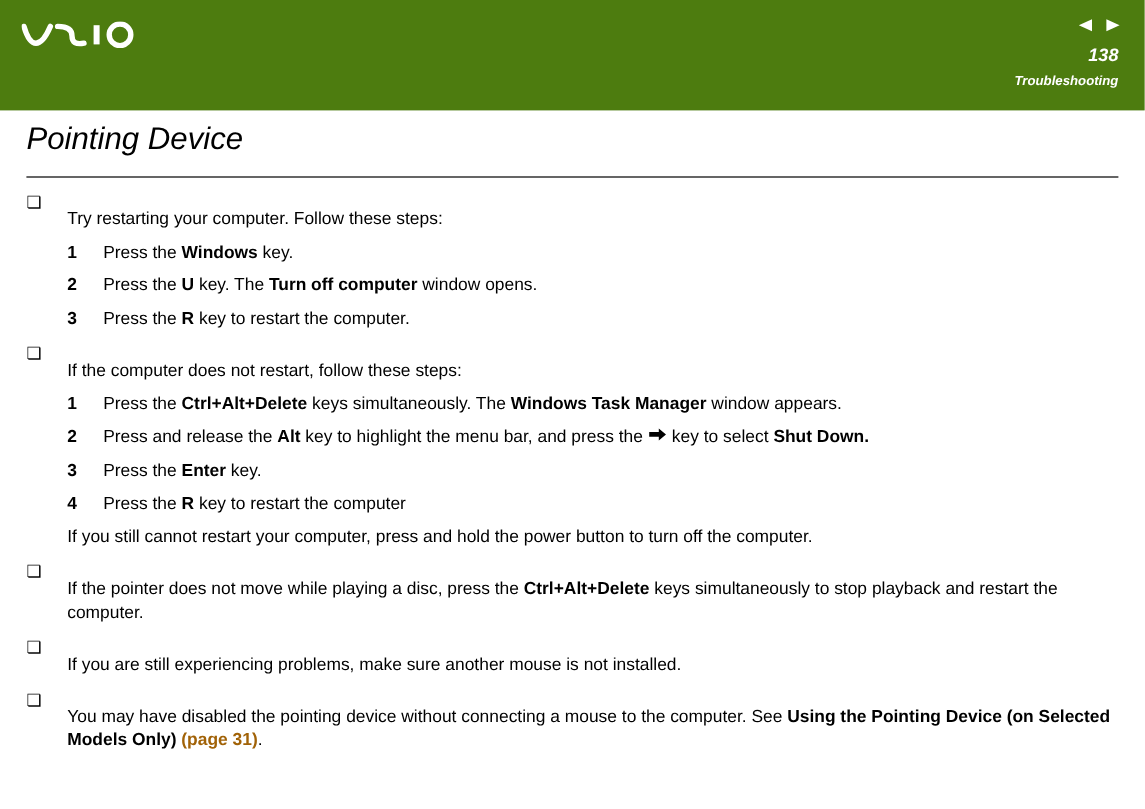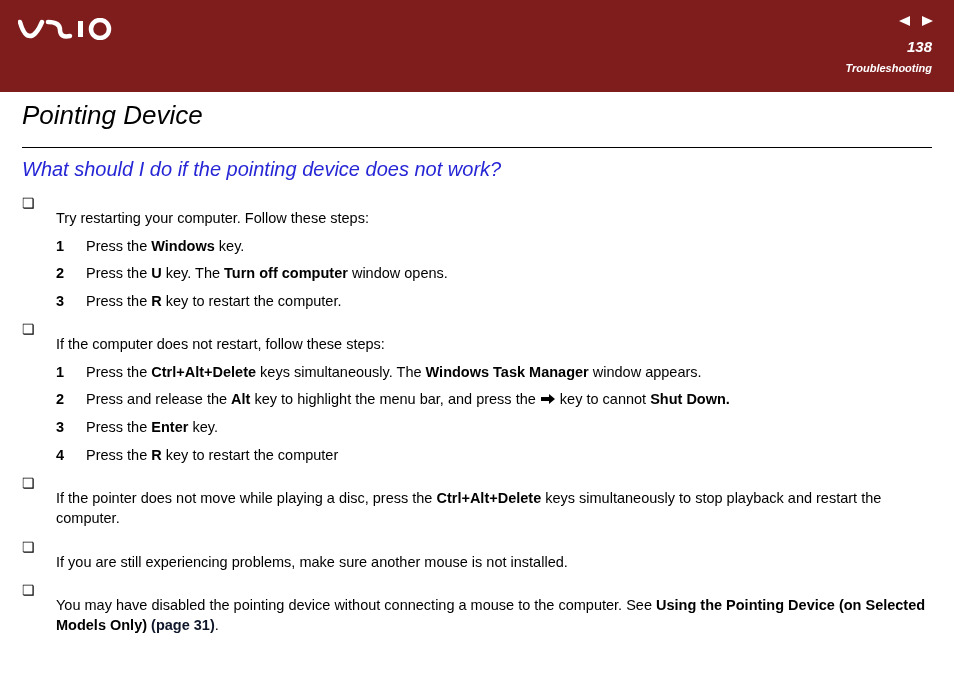--- a/index.html
+++ b/index.html
@@ -5,21 +5,21 @@
   * { box-sizing: border-box; margin: 0; padding: 0; }
   body {
     width: 954px;
     height: 674px;
     font-family: Arial, Helvetica, sans-serif;
     background: #fff;
     color: #000;
     overflow: hidden;
   }
   .header {
-    background: #7f1d1d;
+    background: #4d7c0f;
     color: #fff;
     height: 92px;
     position: relative;
   }
   .logo {
     position: absolute;
     left: 18px;
     top: 18px;
   }
   .nav-arrows {
@@ -93,21 +93,21 @@
     font-weight: bold;
   }
   .num-text { flex: 1; }
   .note-line {
     margin-left: 34px;
     font-size: 14.5px;
     margin-bottom: 8px;
     line-height: 1.35;
   }
   b { font-weight: bold; }
-  .link { color: #0f172a; font-weight: bold; }
+  .link { color: #a16207; font-weight: bold; }
   .arrow-inline { display: inline-block; vertical-align: middle; }
 </style>
 </head>
 <body>
 
 <div class="header">
   <div class="logo">
     <svg width="100" height="22" viewBox="0 0 100 22">
       <path d="M 2 4 Q 6 18 12 18 Q 18 18 24 4" stroke="#fff" stroke-width="4.5" fill="none" stroke-linecap="round"></path>
       <path d="M 30 4 Q 42 4 42 12 Q 42 20 52 18" stroke="#fff" stroke-width="4.5" fill="none" stroke-linecap="round"></path>
@@ -126,21 +126,20 @@
           <path d="M 2 2 L 2 12 L 13 7 Z" fill="#fff"></path>
         </svg>
     </span>
   </div>
   <div class="page-num">138</div>
   <div class="section-name">Troubleshooting</div>
 </div>
 
 <div class="content">
   <h1 class="heading">Pointing Device</h1>
-  <h2 class="subheading">What should I do if the pointing device does not work?</h2>
 
   <div class="bullet-item">
     <span class="bullet-marker">❏</span>
     <span class="bullet-text">Try restarting your computer. Follow these steps:</span>
   </div>
   <div class="numbered-list">
     <div class="num-item">
       <span class="num-marker">1</span>
       <span class="num-text"><span>Press the </span><b>Windows</b><span> key.</span></span>
     </div>
@@ -160,31 +159,32 @@
   </div>
   <div class="numbered-list">
     <div class="num-item">
       <span class="num-marker">1</span>
       <span class="num-text"><span>Press the </span><b>Ctrl+Alt+Delete</b><span> keys simultaneously. The </span><b>Windows Task Manager</b><span> window appears.</span></span>
     </div>
     <div class="num-item">
       <span class="num-marker">2</span>
       <span class="num-text"><span>Press and release the </span><b>Alt</b><span> key to highlight the menu bar, and press the </span><span class="arrow-inline"><svg width="16" height="12" viewBox="0 0 16 12">
               <path d="M 1 4 L 9 4 L 9 1 L 15 6 L 9 11 L 9 8 L 1 8 Z" fill="#000"></path>
-            </svg></span><span> key to cannot </span><b>Shut Down.</b></span>
+            </svg></span><span> key to select </span><b>Shut Down.</b></span>
     </div>
     <div class="num-item">
       <span class="num-marker">3</span>
       <span class="num-text"><span>Press the </span><b>Enter</b><span> key.</span></span>
     </div>
     <div class="num-item">
       <span class="num-marker">4</span>
       <span class="num-text"><span>Press the </span><b>R</b><span> key to restart the computer</span></span>
     </div>
   </div>
+  <div class="note-line">If you still cannot restart your computer, press and hold the power button to turn off the computer.</div>
 
   <div class="bullet-item">
     <span class="bullet-marker">❏</span>
     <span class="bullet-text"><span>If the pointer does not move while playing a disc, press the </span><b>Ctrl+Alt+Delete</b><span> keys simultaneously to stop playback and restart the computer.</span></span>
   </div>
 
   <div class="bullet-item">
     <span class="bullet-marker">❏</span>
     <span class="bullet-text">If you are still experiencing problems, make sure another mouse is not installed.</span>
   </div>

